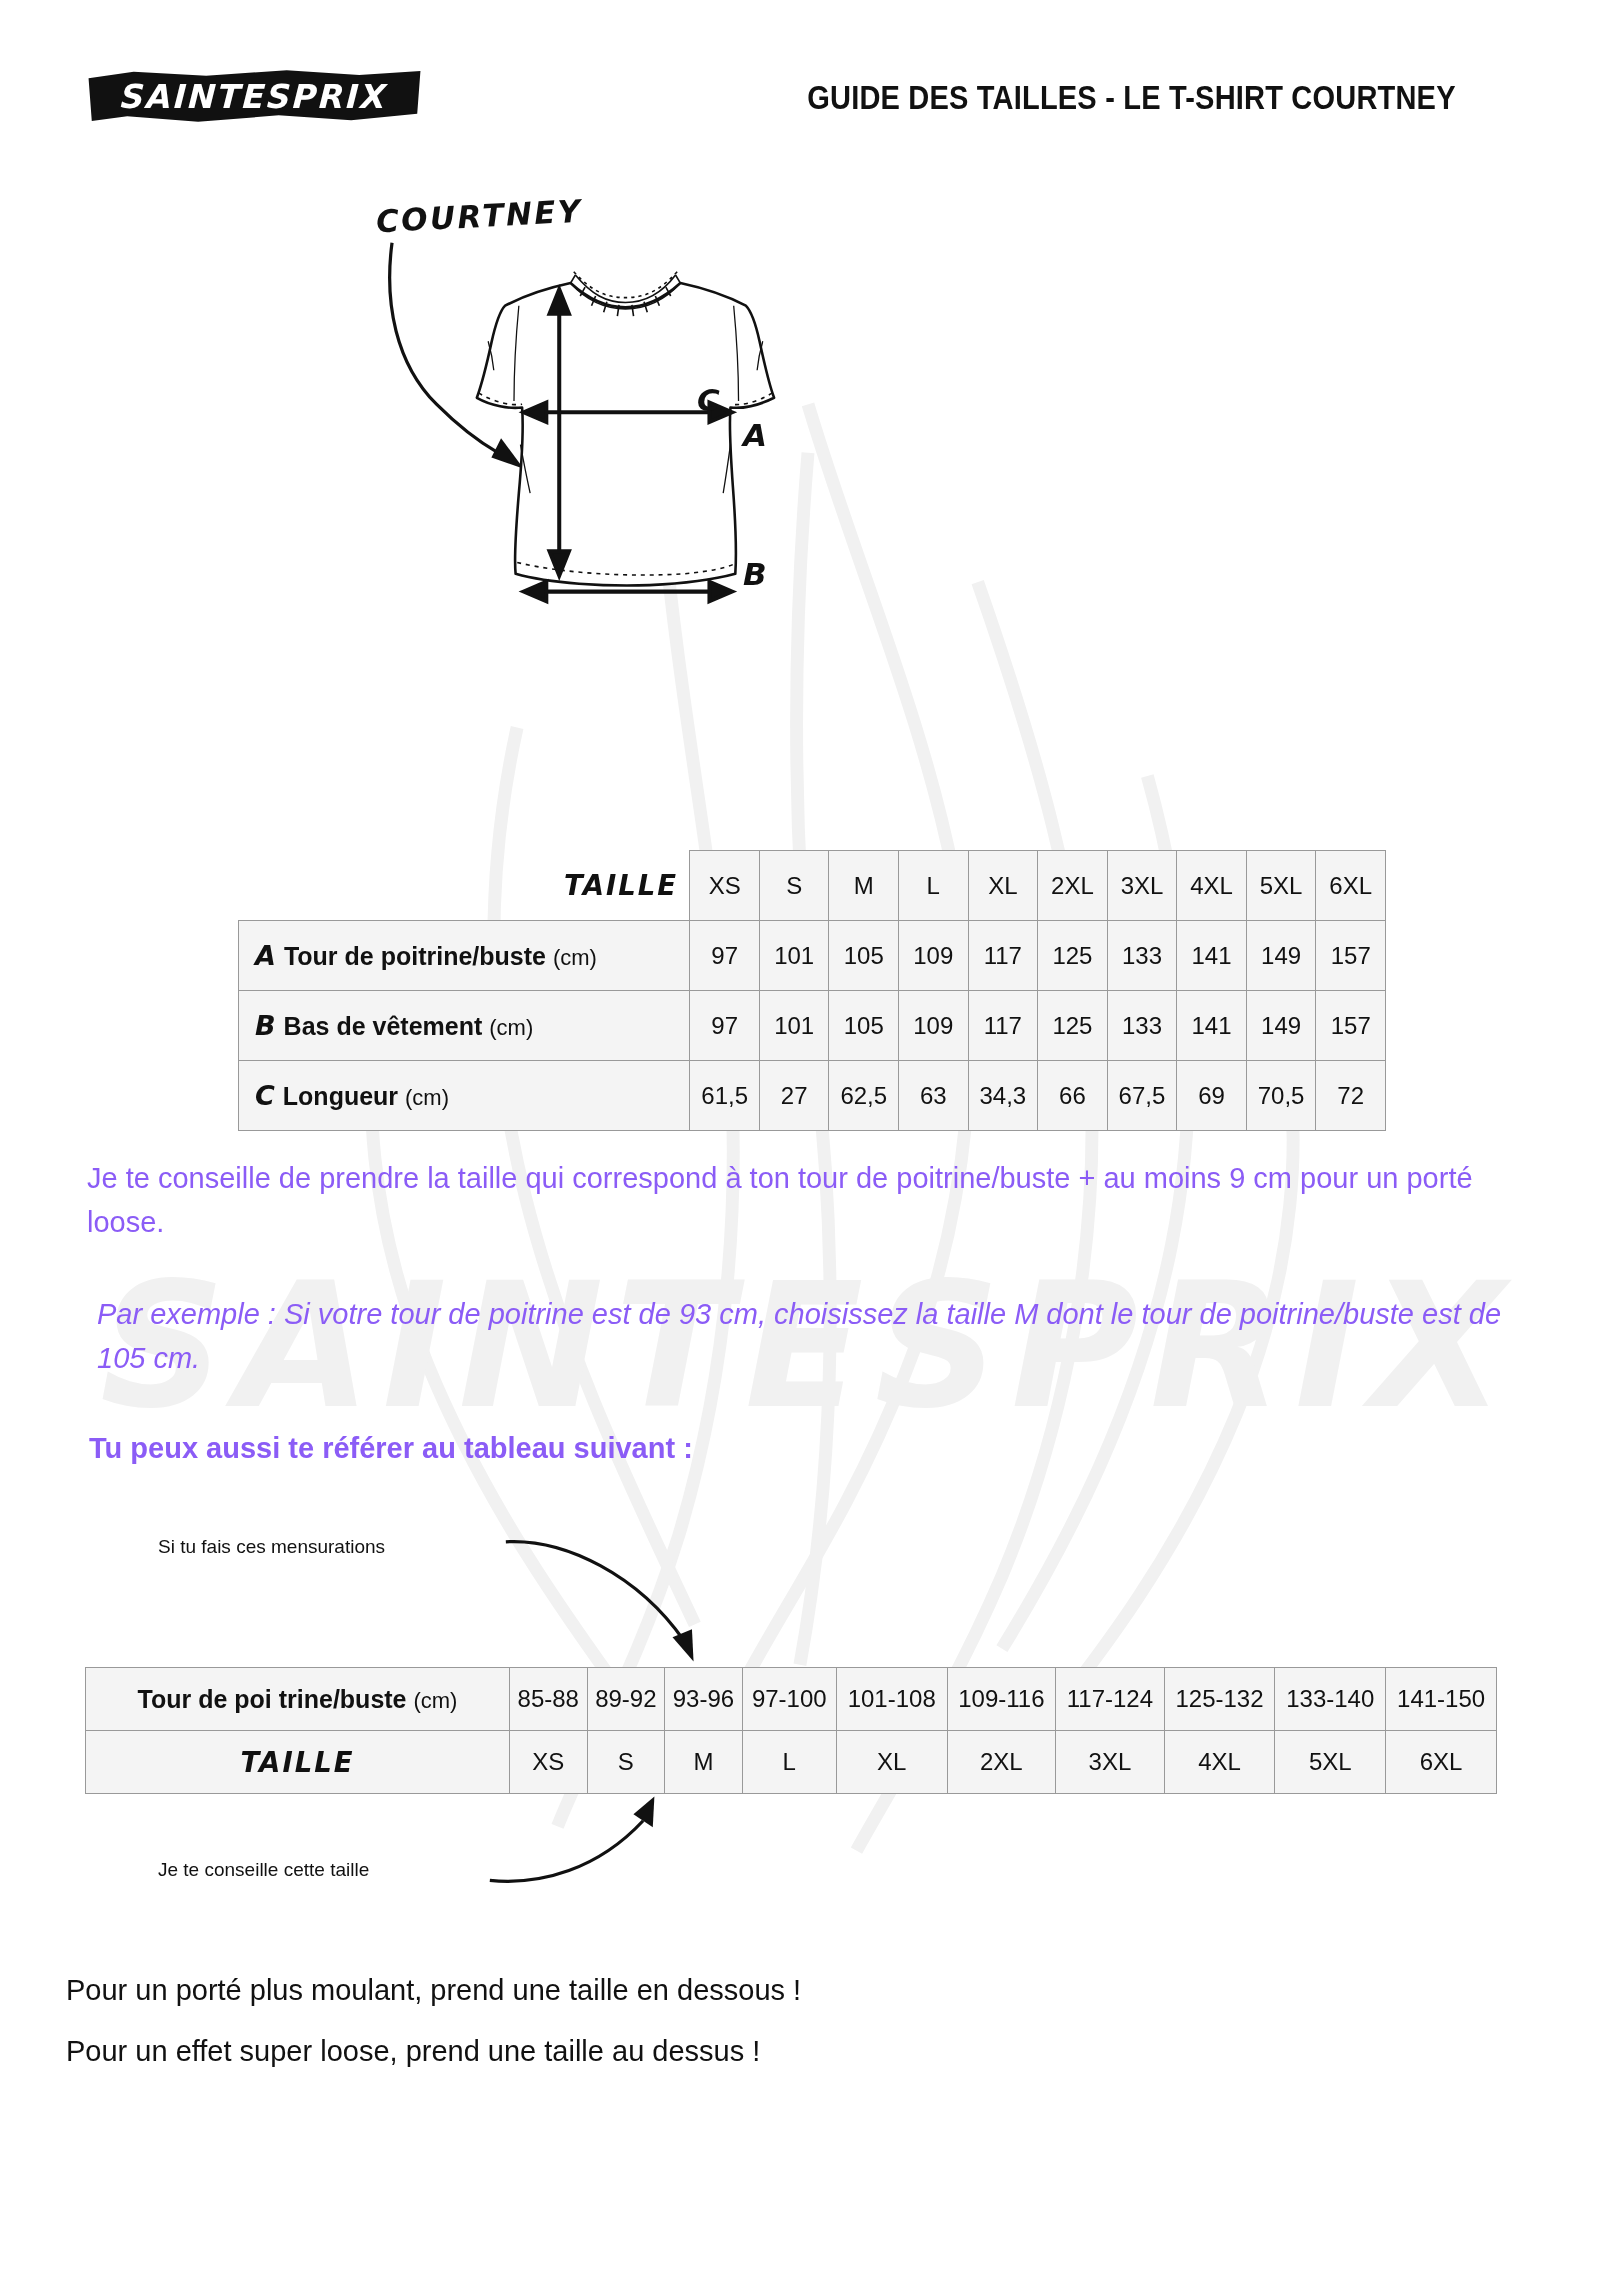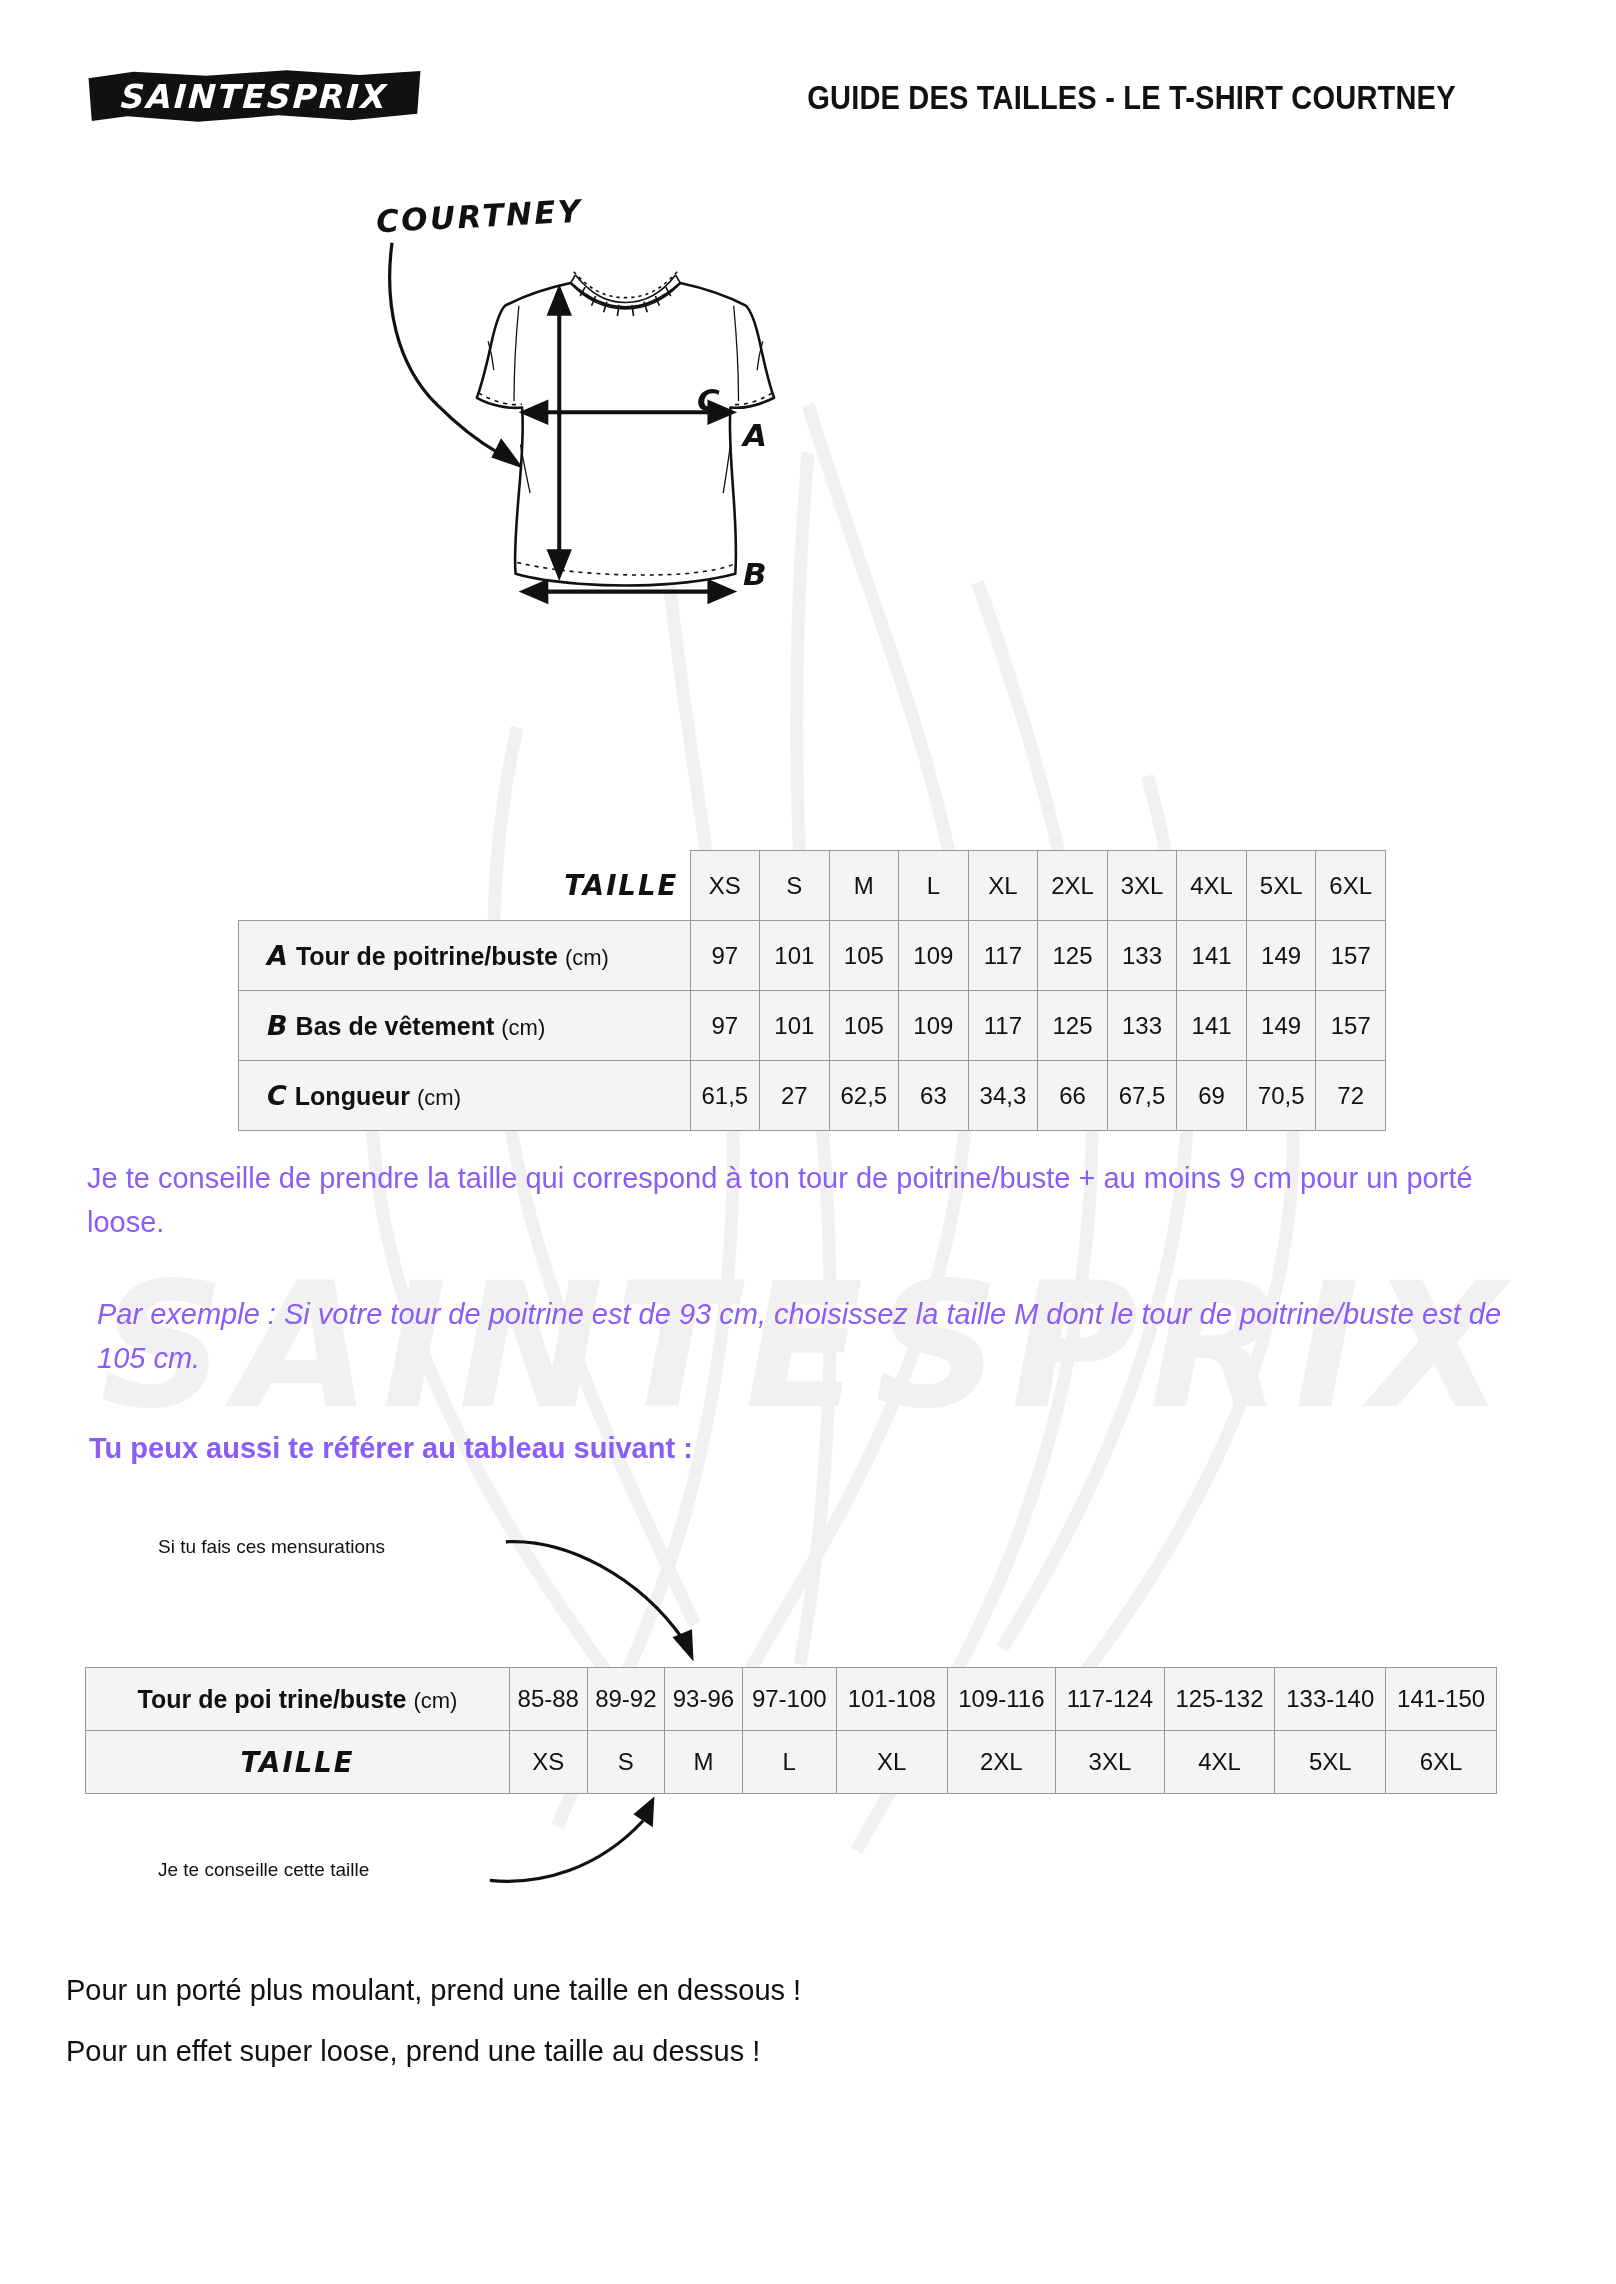--- a/index.html
+++ b/index.html
@@ -123,21 +123,21 @@
   }
   #table-sizes .corner-cell .taille-brush {
     font-family: "DejaVu Sans", sans-serif;
     font-weight: bold;
     font-style: italic;
     font-size: 27.5px;
     letter-spacing: 2px;
   }
   #table-sizes .row-label {
     text-align: left;
-    padding-left: 28px;
+    padding-left: 16px;
     font-weight: bold;
     font-size: 25px;
     white-space: nowrap;
   }
   #table-sizes .row-label .mark {
     font-family: "DejaVu Sans", sans-serif;
     font-weight: bold;
     font-style: italic;
     font-size: 27px;
     margin-right: 8px;

